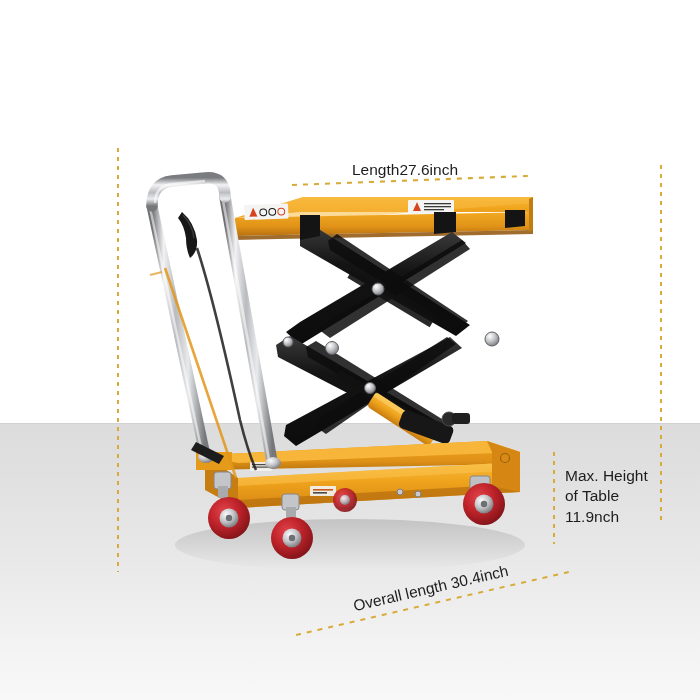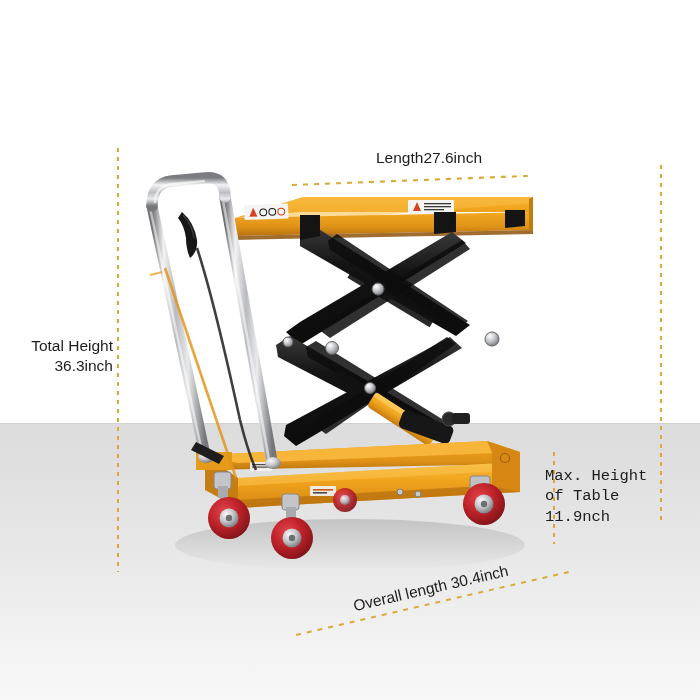--- a/index.html
+++ b/index.html
@@ -250,25 +250,23 @@
     <path d="M165,268 L236,478" stroke="#e3961a" stroke-width="2.6" fill="none" opacity=".85"></path>
     <path d="M162,272 L150,275" stroke="#e3961a" stroke-width="2" fill="none" opacity=".7"></path>
   </svg>
 
   <div class="vdot" style="left:117px;top:148px;height:424px;"></div>
   <div class="vdot" style="left:660px;top:165px;height:355px;"></div>
   <div class="vdot" style="left:553px;top:452px;height:92px;"></div>
   <div class="hdash" style="left:292px;top:184px;width:240px;transform:rotate(-2.2deg);"></div>
   <div class="hdash" style="left:296px;top:634px;width:280px;transform:rotate(-13deg);"></div>
 
-  <div class="lbl l" style="left:352px;top:148px;margin-left:24px;">Length27.6inch</div>
-
-  <div class="lbl r" style="left:8px;top:336px;width:105px;">Total Height
-36.3inch</div>
-
-
-  <div class="lbl l" style="left:545px;top:466px;width:130px;font-family:Liberation Mono, monospace;">Max. Height
+  <div class="lbl l" style="left:352px;top:160px;">Length27.6inch</div>
+
+
+
+  <div class="lbl l" style="left:565px;top:466px;width:130px;">Max. Height
 of Table
 11.9nch</div>
 
   <div class="lbl l rot" style="left:356px;top:596px;transform:rotate(-13deg);">Overall length 30.4inch</div>
 
 </div>
 
 </body></html>

